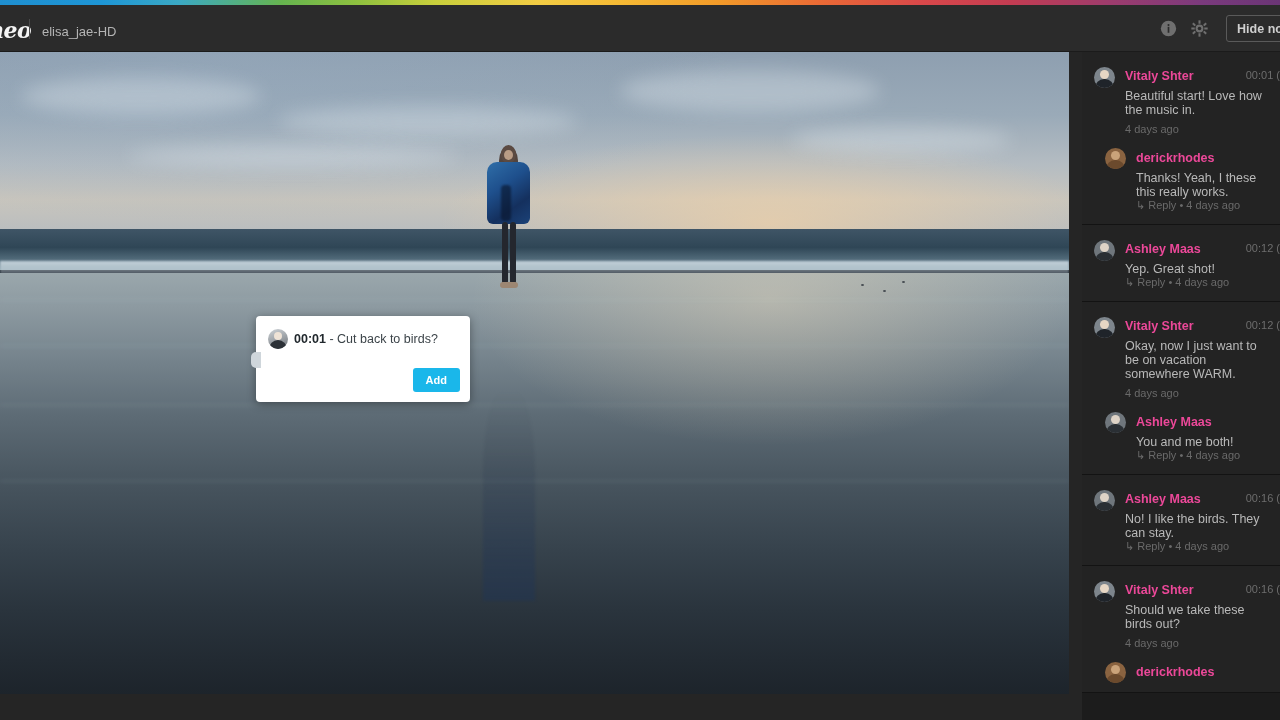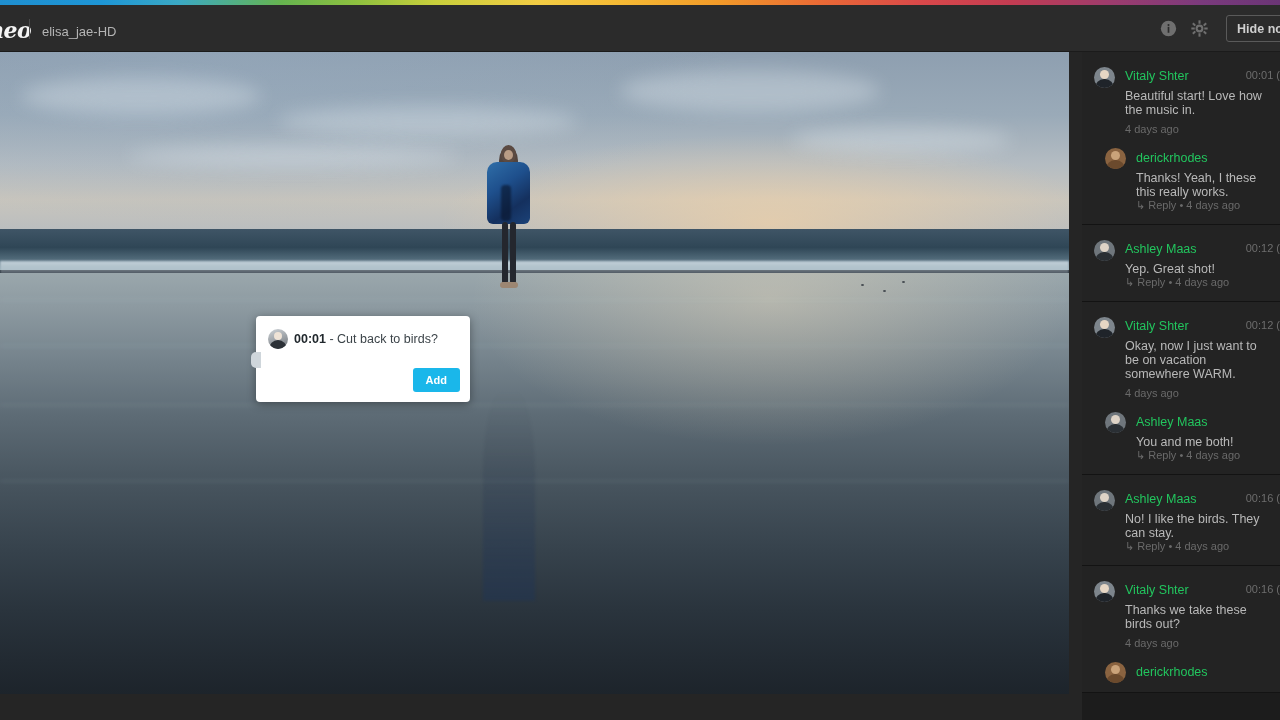--- a/index.html
+++ b/index.html
@@ -201,21 +201,21 @@
   .av-vitaly .av-head { background:#e6d6c4; }
   .av-vitaly .av-body { background:#1f242a; }
   .av-vitaly { background:#7d858c; }
   .av-ashley .av-head { background:#ded3c6; }
   .av-ashley .av-body { background:#2a2f34; }
   .av-ashley { background:#6f767c; }
   .av-derick .av-head { background:#caa37a; }
   .av-derick .av-body { background:#6b4a2d; }
   .av-derick { background:#8a6340; }
   .c-name {
-    font-size:12.5px; font-weight:400; color:#22c55e;
+    font-size:12.5px; font-weight:700; color:#ec4899;
     display:inline-block; padding-top:2px;
   }
   .c-time {
     position:absolute; right:-12px; top:3px;
     font-size:11px; color:#6d6d6d; white-space:nowrap;
   }
   .c-body {
     font-size:12.5px; color:#b9b9b9; line-height:14px;
     margin-top:5px; overflow:hidden;
   }
@@ -341,19 +341,19 @@
     <div class="thread">
       <div class="c-row"><div class="c-avatar av-ashley">
           <div class="av-head"></div>
           <div class="av-body"></div>
         </div><span class="c-name">Ashley Maas</span><span class="c-time">00:16 (</span><div class="c-body">No! I like the birds. They can stay.</div><div class="c-meta"><span class="reply-arrow-icon">↳</span><span class="reply-link">Reply</span> <span>•</span> <span>4 days ago</span></div></div>
     </div>
     <div class="thread">
       <div class="c-row"><div class="c-avatar av-vitaly">
           <div class="av-head"></div>
           <div class="av-body"></div>
-        </div><span class="c-name">Vitaly Shter</span><span class="c-time">00:16 (</span><div class="c-body">Thanks we take these birds out?</div><div class="c-ago">4 days ago</div></div>
+        </div><span class="c-name">Vitaly Shter</span><span class="c-time">00:16 (</span><div class="c-body">Should we take these birds out?</div><div class="c-ago">4 days ago</div></div>
       <div class="c-reply"><div class="c-avatar av-derick">
           <div class="av-head"></div>
           <div class="av-body"></div>
         </div><span class="c-name">derickrhodes</span></div>
     </div>
   </div>
 
 </body></html>

